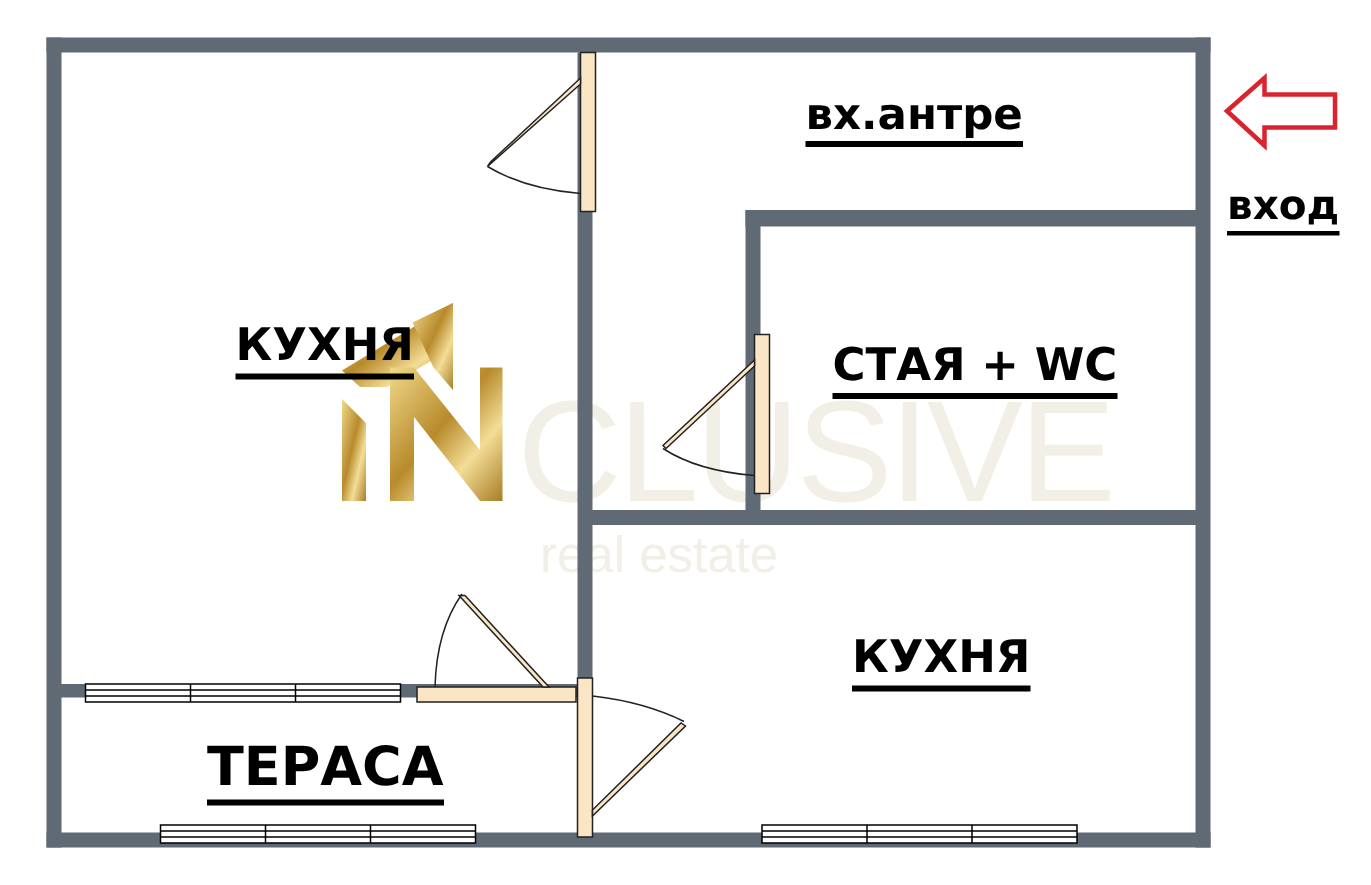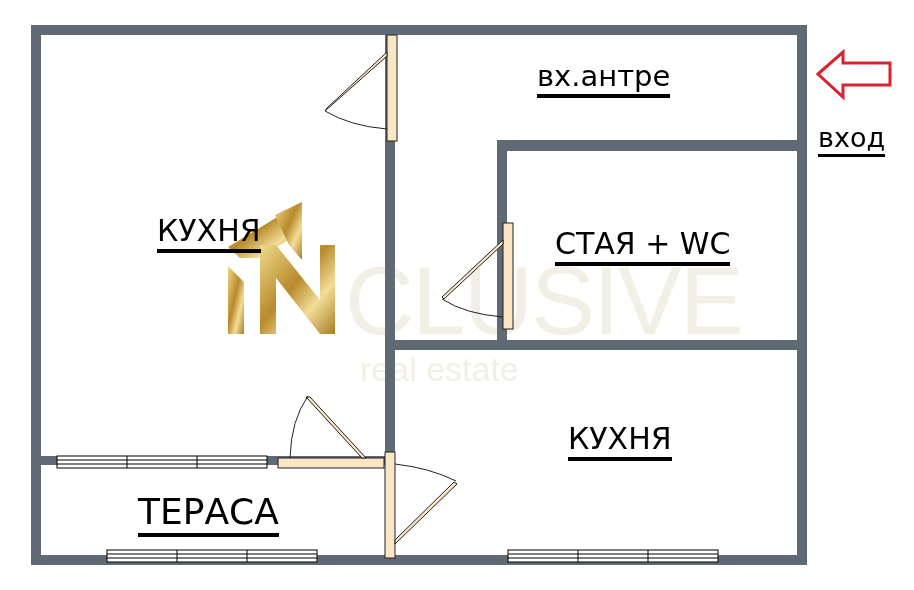--- a/index.html
+++ b/index.html
@@ -1,19 +1,19 @@
 <!DOCTYPE html>
 <html><head>
   <meta charset="utf-8">
   <style>
     html, body { margin: 0; padding: 0; background: #ffffff; }
     body { width: 914px; height: 590px; position: relative; overflow: hidden; font-family: "DejaVu Sans", sans-serif; }
     svg { position: absolute; left: 0; top: 0; }
     .label {
-      position: absolute; font-family: "DejaVu Sans", sans-serif; font-weight: normal; color: #000;
+      position: absolute; font-family: "DejaVu Sans", sans-serif; font-weight: bold; color: #000;
       border-bottom: 4px solid #000; line-height: 1; padding-bottom: 3px; white-space: nowrap;
     }
   </style>
 </head>
 <body>
 
 <svg width="914" height="590" viewBox="0 0 914 590">
 
   <g>
     <text x="345" y="334" font-family="Liberation Sans, sans-serif" font-size="96" fill="#f1efe6" letter-spacing="-2">CLUSIVE</text>

